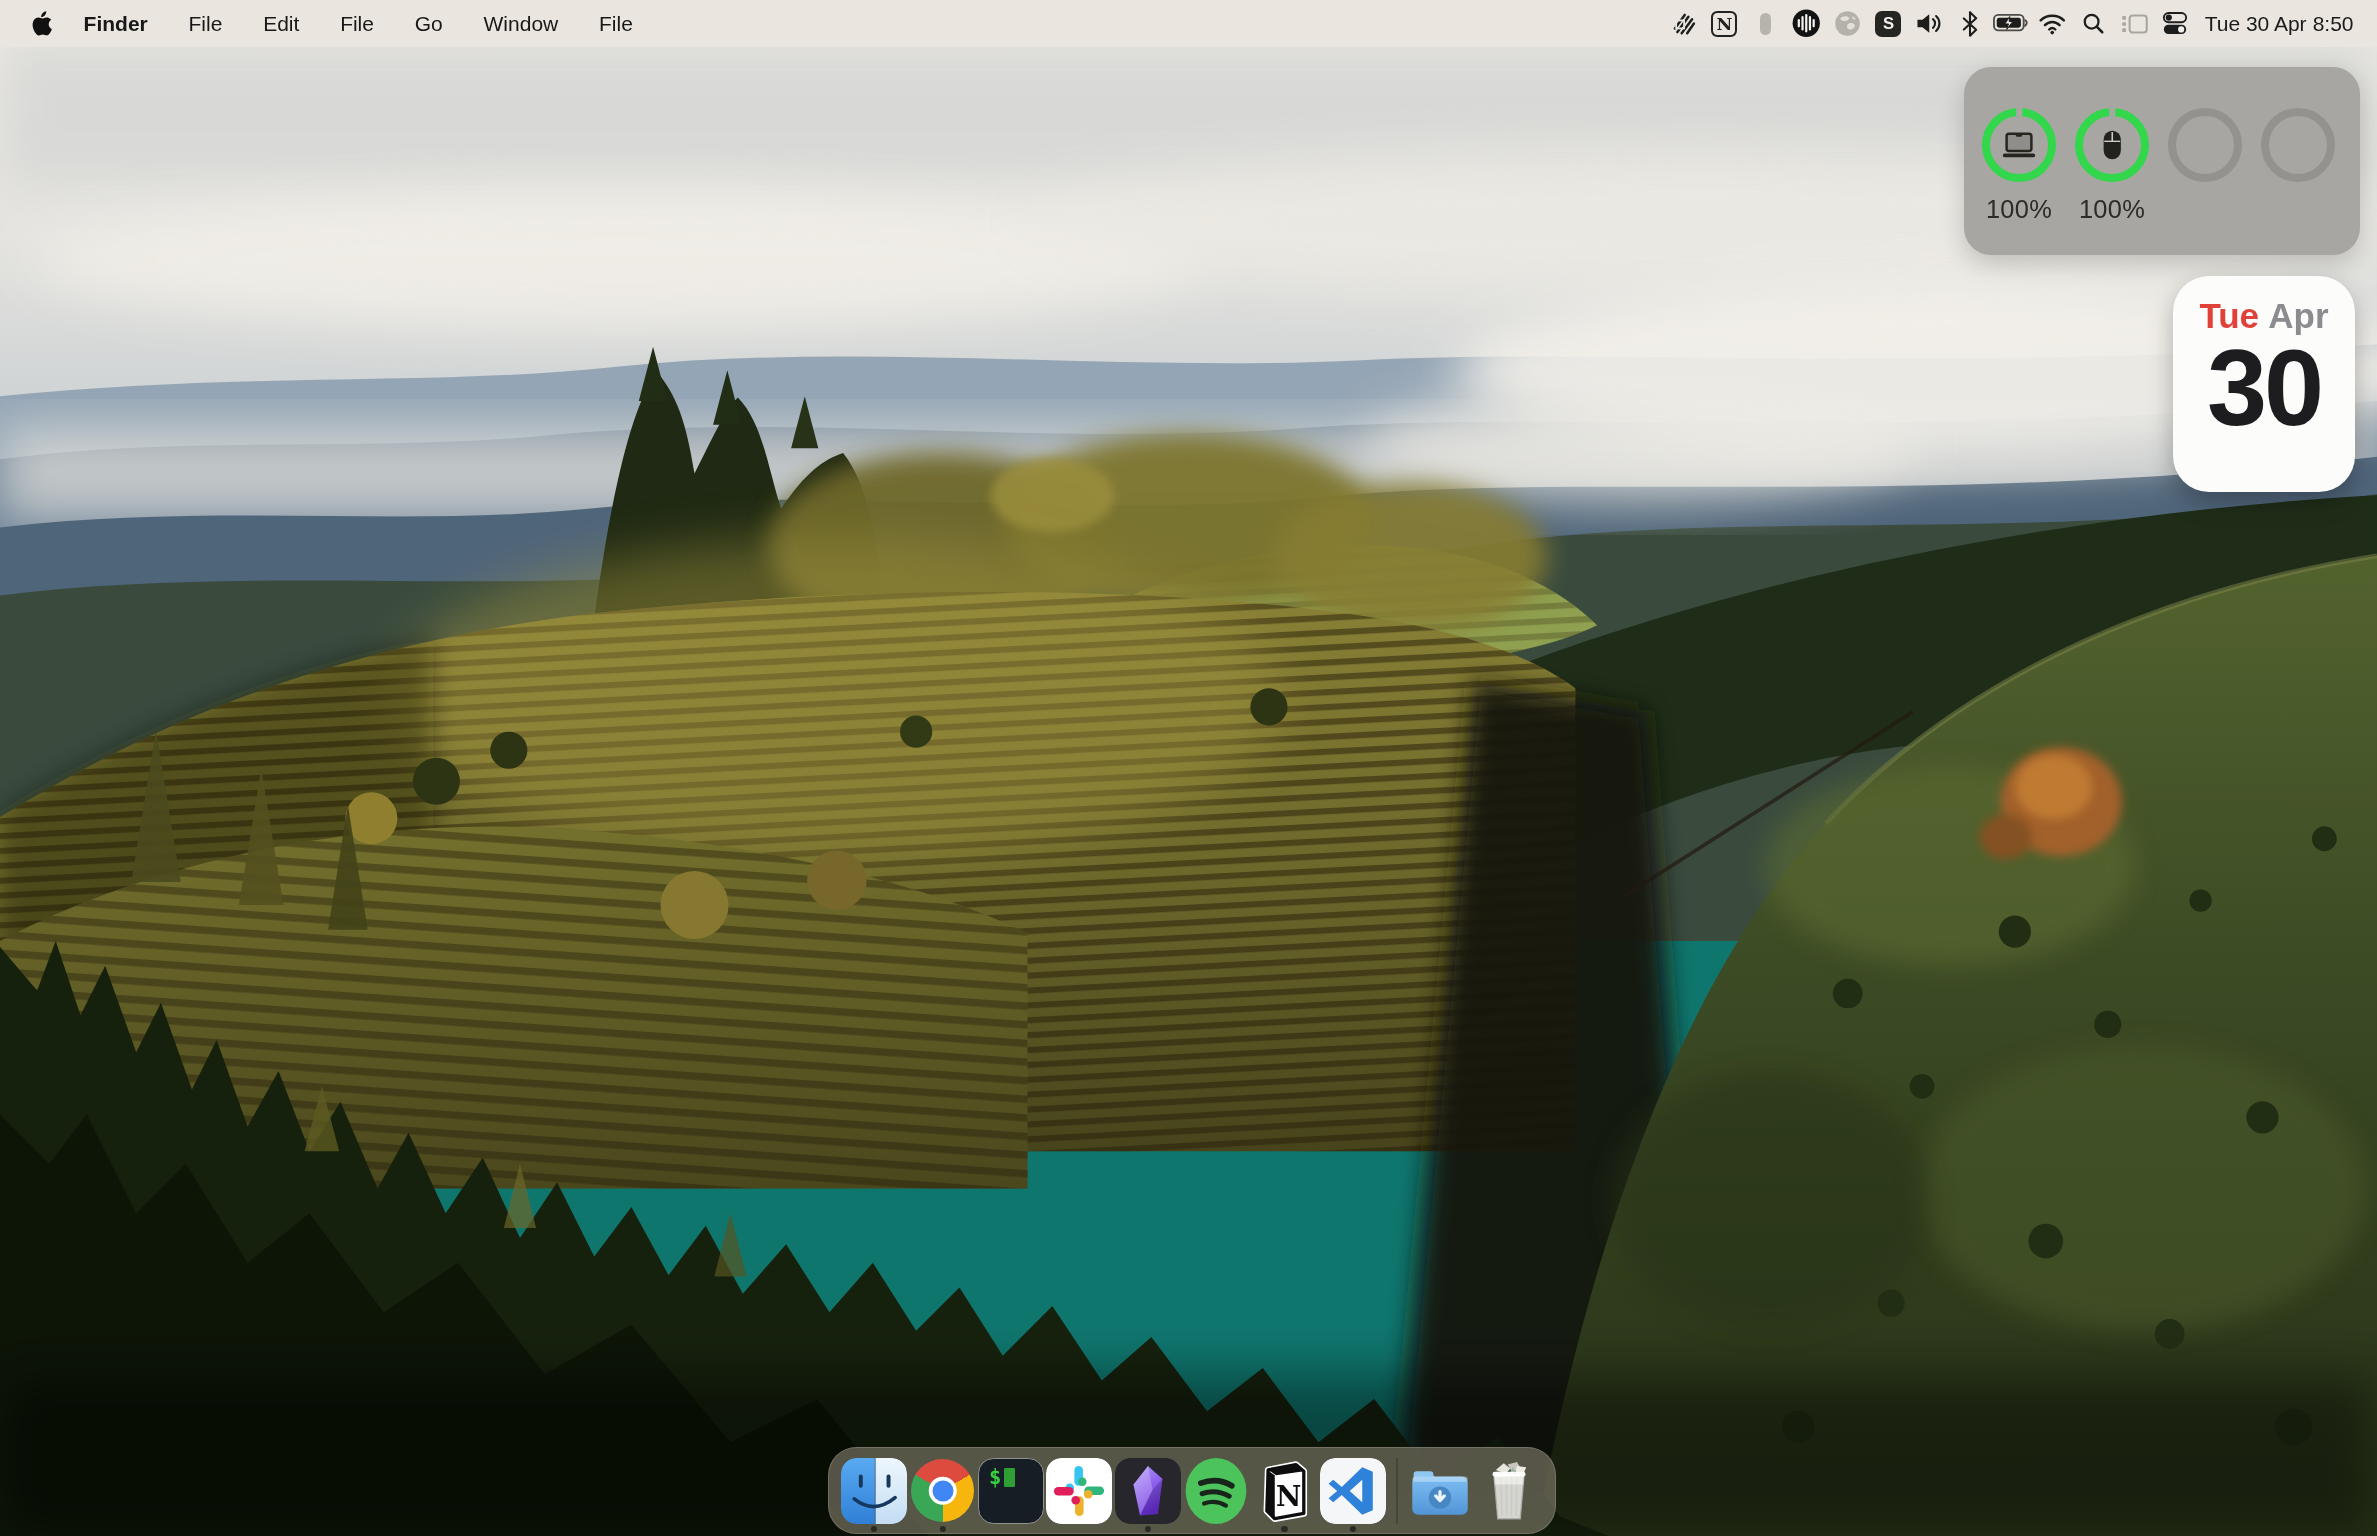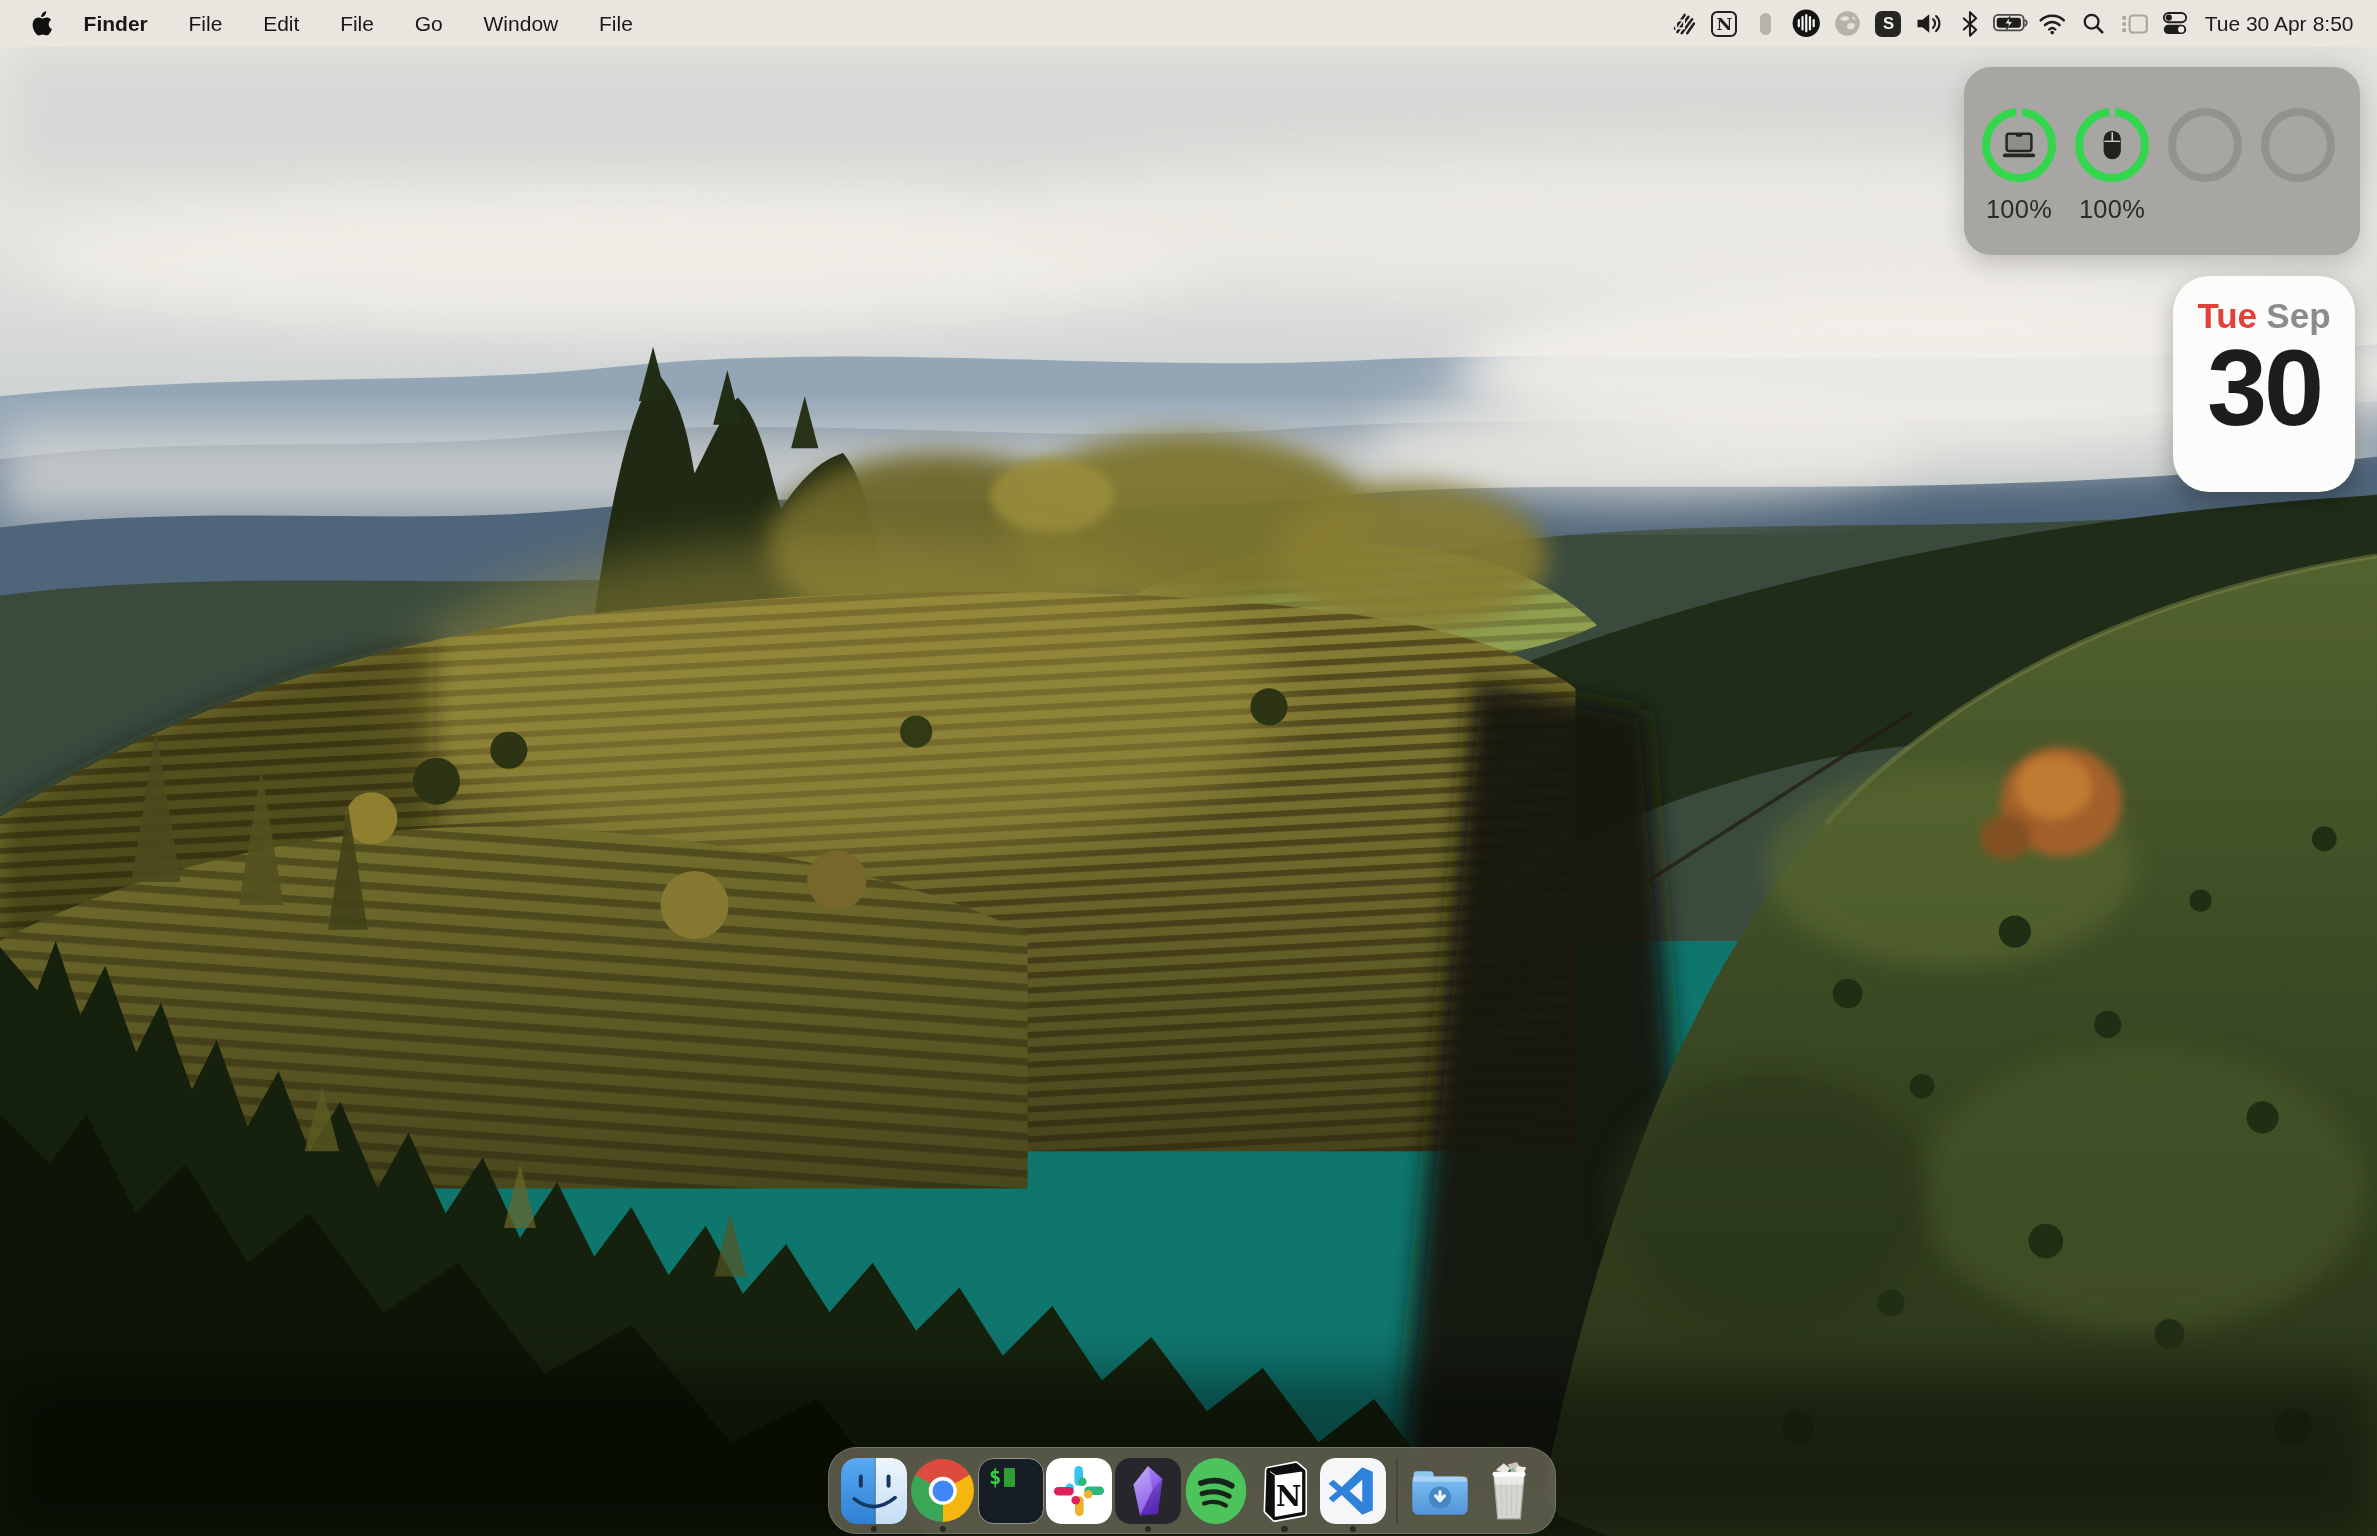--- a/index.html
+++ b/index.html
@@ -347,21 +347,21 @@
       <div class="ring empty"></div>
     </div>
     <div class="dev">
       <div class="ring empty"></div>
     </div>
   </section>
 
   <section class="calendar-widget">
     <div class="cal-head">
       <span class="cal-weekday">Tue</span>
-      <span class="cal-month">Sep</span>
+      <span class="cal-month">Apr</span>
     </div>
     <div class="cal-day">30</div>
   </section>
 
   <nav class="dock">
 
     <div class="dock-app">
       <svg class="icon-sq" viewBox="0 0 100 100">
         <defs>
           <clipPath id="fclip">

